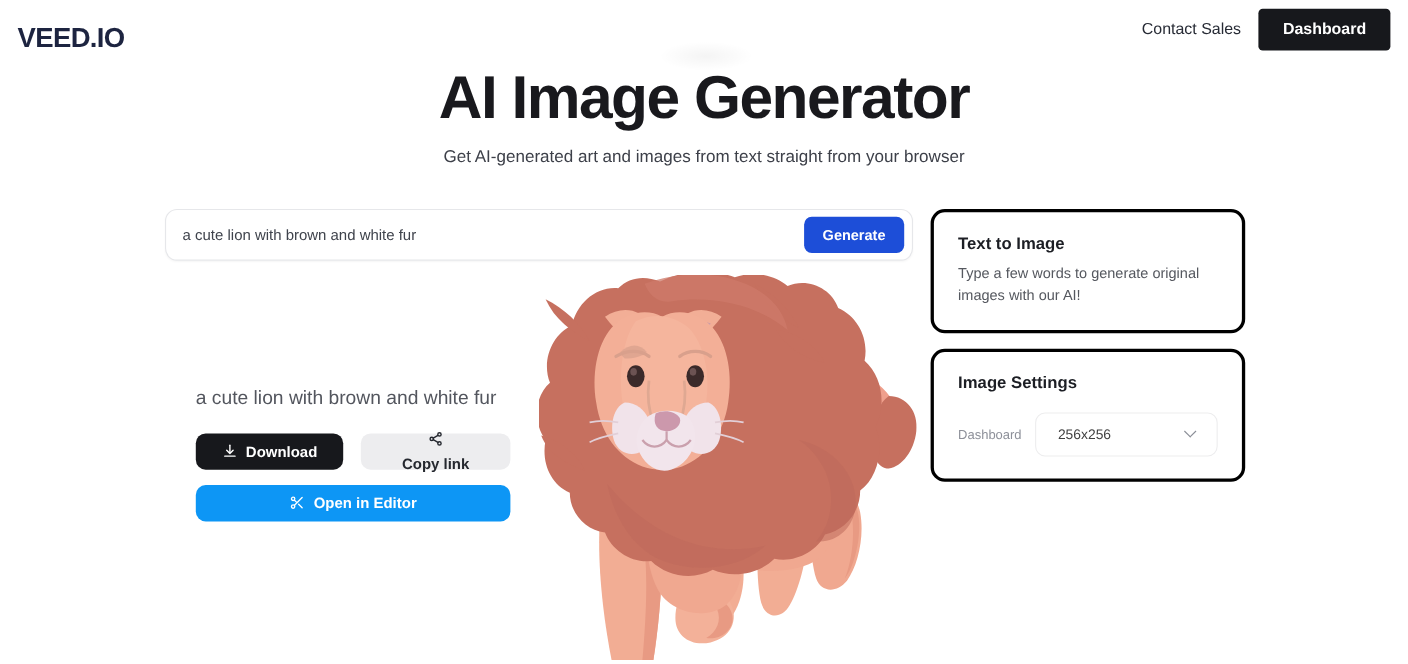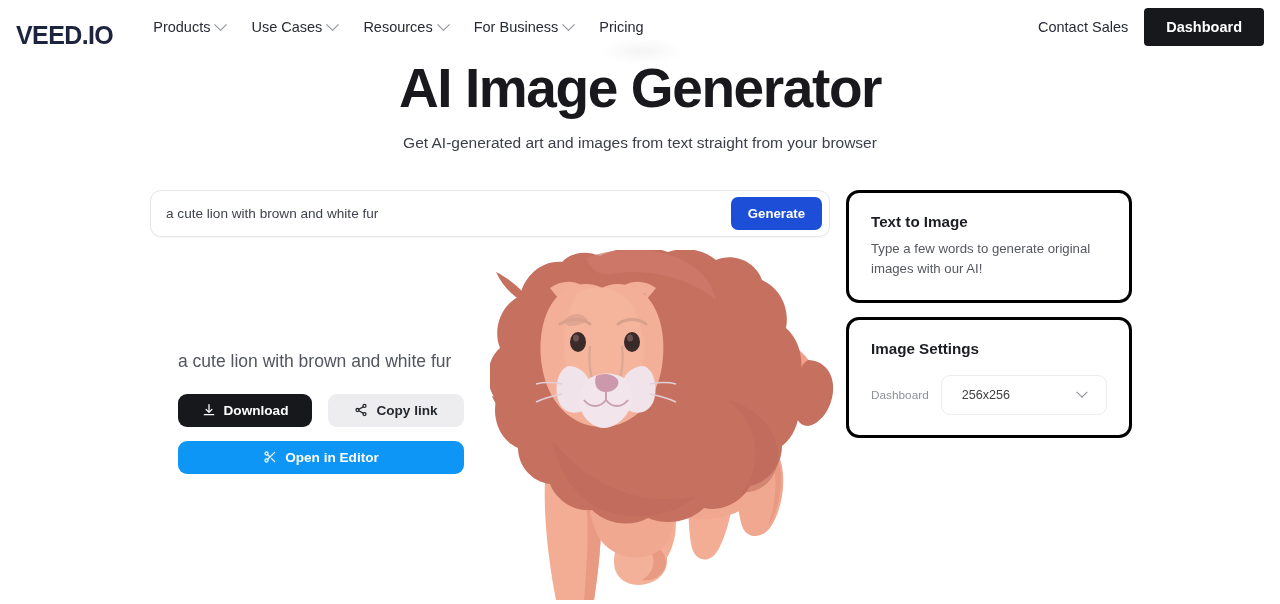--- a/index.html
+++ b/index.html
@@ -163,21 +163,21 @@
     display: flex;
     align-items: center;
     justify-content: center;
     gap: 8px;
     font-size: 13.6px;
     font-weight: 700;
     cursor: pointer;
     font-family: "Liberation Sans", sans-serif;
   }
   .btn-download { background: #17181c; color: #fff; width: 134px; }
-  .btn-copy { background: #ededef; color: #25282f; width: 136px; }
+  .btn-copy { background: #ededef; color: #25282f; width: 136px; flex-direction: column; }
   .btn-editor {
     background: #0d96f5;
     color: #fff;
     width: 286px;
     height: 33px;
     margin-top: 14px;
   }
   .ic { width: 14px; height: 14px; display: block; flex: none; }
 
   
@@ -237,41 +237,20 @@
   }
 </style>
 </head>
 <body>
 
 <div class="nav">
   <div class="nav-shadow"></div>
 
   <div class="logo">VEED.IO</div>
 
-  <div class="nav-links">
-    <div class="nav-item">
-      <span>Products</span>
-      <i class="chev"></i>
-    </div>
-    <div class="nav-item">
-      <span>Use Cases</span>
-      <i class="chev"></i>
-    </div>
-    <div class="nav-item">
-      <span>Resources</span>
-      <i class="chev"></i>
-    </div>
-    <div class="nav-item">
-      <span>For Business</span>
-      <i class="chev"></i>
-    </div>
-    <div class="nav-item">
-      <span>Pricing</span>
-    </div>
-  </div>
 
   <div class="nav-right">
     <div class="contact-sales">Contact Sales</div>
     <button class="dashboard-btn">Dashboard</button>
   </div>
 </div>
 
 <div class="hero">
   <h1>AI Image Generator</h1>
   <p>Get AI-generated art and images from text straight from your browser</p>

